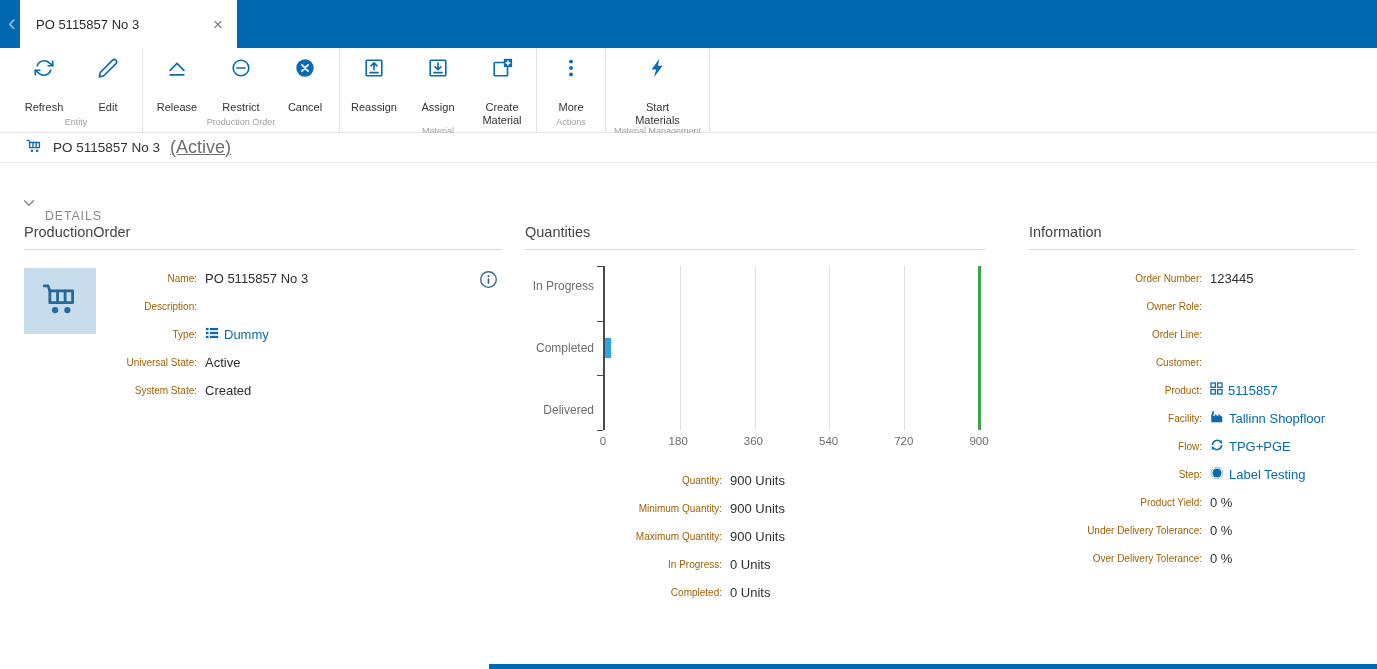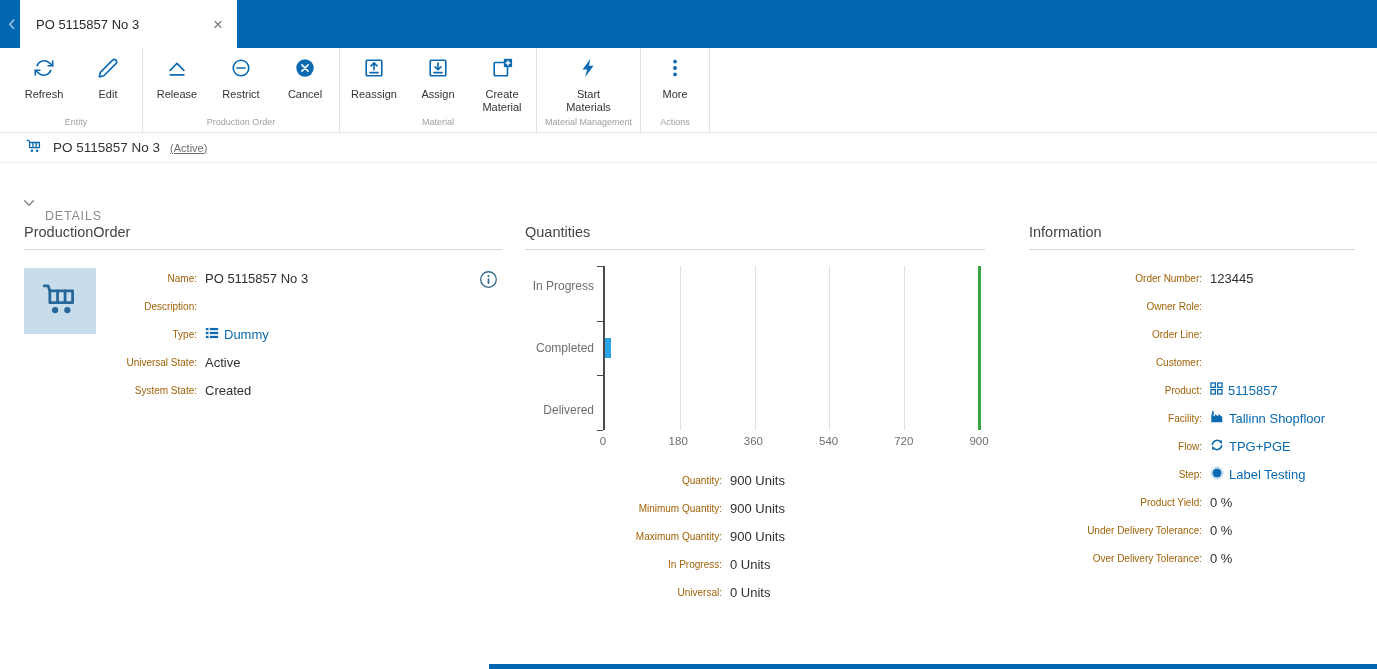--- a/index.html
+++ b/index.html
@@ -10,31 +10,31 @@
   .topbar { position:absolute; top:0; left:0; right:0; height:48px; background:#0067b0; }
   .back-chevron { position:absolute; left:8px; top:9px; color:rgba(255,255,255,.55); font-size:24px; line-height:28px; cursor:pointer; background:none; border:none; }
   .tab { position:absolute; left:20px; top:0; width:217px; height:48px; background:#fff; display:flex; align-items:center; padding:0 12px 0 16px; cursor:pointer; }
   .tab-title { flex:1; font-size:13px; color:#2b2b2b; white-space:nowrap; overflow:hidden; }
   .tab-close { color:#7a7a7a; font-size:17px; line-height:17px; background:none; border:none; cursor:pointer; padding:0 2px; }
 
   
   .toolbar { position:absolute; top:48px; left:0; right:0; height:85px; background:#fff; border-bottom:1px solid #e6e6e6; display:flex; align-items:stretch; padding-left:10px; }
   .tb-group { display:flex; flex-direction:column; border-right:1px solid #e3e3e3; padding:0 2px; }
   .tb-buttons { display:flex; flex:1; justify-content:center; }
-  .tb-btn { width:64px; display:flex; flex-direction:column; align-items:center; padding-top:9px; gap:6px; background:none; border:none; cursor:pointer; }
+  .tb-btn { width:64px; display:flex; flex-direction:column; align-items:center; padding-top:9px; gap:19px; background:none; border:none; cursor:pointer; }
   .tb-btn svg { width:22px; height:22px; flex:none; }
   .tb-btn-label { font-size:11px; color:#333; line-height:1.15; text-align:center; white-space:pre-line; }
   .tb-group-label { font-size:9px; color:#9e9e9e; text-align:center; padding:0 6px 5px 6px; white-space:nowrap; }
   .tb-stroke { fill:none; stroke:#0c6bb0; stroke-width:1.8; stroke-linecap:round; stroke-linejoin:round; }
   .tb-fill { fill:#0c6bb0; stroke:none; }
 
   
   .entity-header { position:absolute; top:133px; left:0; right:0; height:30px; border-bottom:1px solid #ededed; display:flex; align-items:center; padding-left:25px; gap:10px; background:#fff; }
   .entity-title { font-size:13.5px; color:#333; }
-  .entity-state { font-size:11px; color:#6e6e6e;text-decoration:underline; }
+  .entity-state { font-size:18px; color:#6e6e6e;text-decoration:underline; }
 
   
   .details-toggle { position:absolute; top:185px; left:22px; display:flex; align-items:center; gap:9px; cursor:pointer; background:none; border:none; }
   .details-label { font-size:12.5px; color:#8a8a8a; letter-spacing:0.8px;margin-top:24px; }
 
   
   .col { position:absolute; top:224px; }
   .col-po   { left:24px;  width:478px; }
   .col-qty  { left:525px; width:460px; }
   .col-info { left:1029px; width:326px; }
@@ -161,41 +161,41 @@
 Material</span>
         </button>
       </div>
       <div class="tb-group-label">Material</div>
     </div>
 
     <div class="tb-group">
       <div class="tb-buttons">
         <button class="tb-btn">
           <span><svg viewBox="0 0 24 24" width="22" height="22">
-                <path class="tb-fill" d="M13.5 2 5 13.5h5l-2.3 8.5L17 9.5h-5l1.5-7.5z"></path>
-              </svg></span>
-          <span class="tb-btn-label">Start
-Materials</span>
-        </button>
-      </div>
-      <div class="tb-group-label">Material Management</div>
-    </div>
-
-    <div class="tb-group">
-      <div class="tb-buttons">
-        <button class="tb-btn">
-          <span><svg viewBox="0 0 24 24" width="22" height="22">
                 <circle class="tb-fill" cx="12" cy="5" r="2.1"></circle>
                 <circle class="tb-fill" cx="12" cy="12" r="2.1"></circle>
                 <circle class="tb-fill" cx="12" cy="19" r="2.1"></circle>
               </svg></span>
           <span class="tb-btn-label">More</span>
         </button>
       </div>
       <div class="tb-group-label">Actions</div>
+    </div>
+
+    <div class="tb-group">
+      <div class="tb-buttons">
+        <button class="tb-btn">
+          <span><svg viewBox="0 0 24 24" width="22" height="22">
+                <path class="tb-fill" d="M13.5 2 5 13.5h5l-2.3 8.5L17 9.5h-5l1.5-7.5z"></path>
+              </svg></span>
+          <span class="tb-btn-label">Start
+Materials</span>
+        </button>
+      </div>
+      <div class="tb-group-label">Material Management</div>
     </div>
   </div>
 
   <div class="entity-header">
     <span><svg viewBox="0 0 24 24" width="18" height="18">
           <path class="tb-stroke" d="M3 4.5h2.2l1 2.8"></path>
           <rect class="tb-stroke" x="6.2" y="7.3" width="13" height="6.8"></rect>
           <line class="tb-stroke" x1="10.6" y1="7.3" x2="10.6" y2="14.1"></line>
           <line class="tb-stroke" x1="14.9" y1="7.3" x2="14.9" y2="14.1"></line>
           <circle class="tb-fill" cx="9.2" cy="18.3" r="1.7"></circle>
@@ -317,21 +317,21 @@
       </div>
       <div class="frow">
         <span class="flabel">Maximum Quantity:</span>
         <span class="fvalue">900 Units</span>
       </div>
       <div class="frow">
         <span class="flabel">In Progress:</span>
         <span class="fvalue">0 Units</span>
       </div>
       <div class="frow">
-        <span class="flabel">Universal:</span>
+        <span class="flabel">Completed:</span>
         <span class="fvalue">0 Units</span>
       </div>
     </div>
   </div>
 
   <div class="col col-info">
     <div class="sec-header">Information</div>
 
     <div class="frow">
       <span class="flabel">Order Number:</span>

